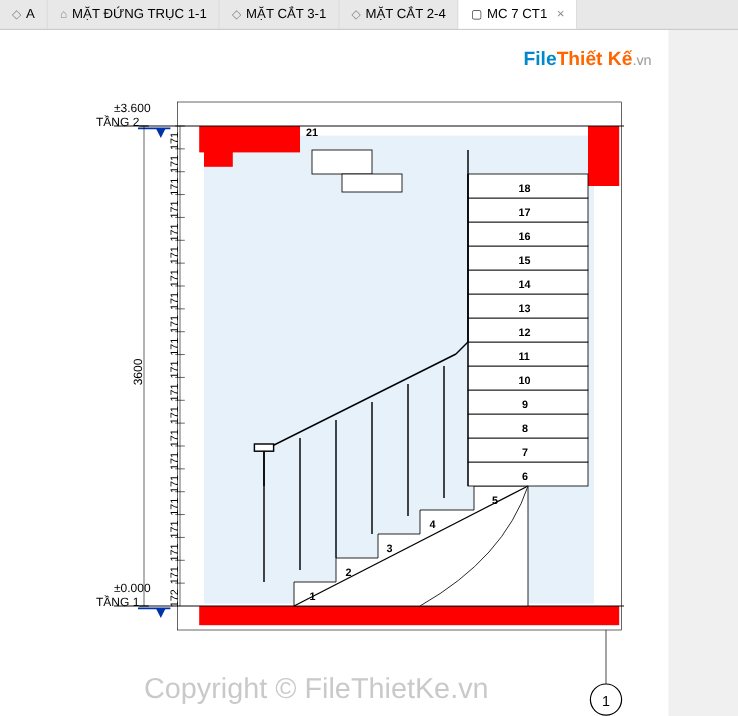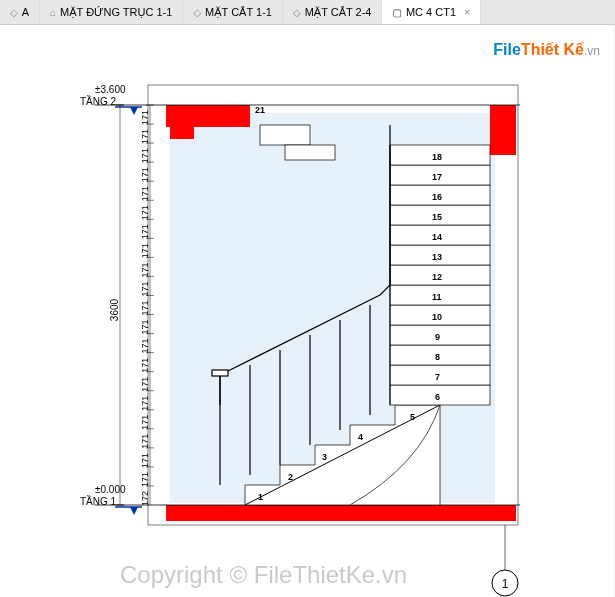--- a/index.html
+++ b/index.html
@@ -33,21 +33,21 @@
   }
   .tab-icon {
     font-size: 10px;
     color: #888;
   }
   .tab.active .tab-icon { color: #333; }
   .close-x { color: #888; margin-left: 4px; font-size: 11px; }
   .canvas {
     position: relative;
     background: #fff;
-    width: 614px;
+    width: 557px;
     height: 573px;
   }
   .watermark-logo {
     position: absolute;
     top: 16px;
     right: 14px;
     font-size: 16px;
     font-weight: bold;
   }
   .wm-blue { color: #0088cc; }
@@ -77,29 +77,29 @@
   <div class="tab">
     <span class="tab-icon">◇</span>
     <span>A</span>
   </div>
   <div class="tab">
     <span class="tab-icon">⌂</span>
     <span>MẶT ĐỨNG TRỤC 1-1</span>
   </div>
   <div class="tab">
     <span class="tab-icon">◇</span>
-    <span>MẶT CẮT 1-1</span>
+    <span>MẶT CẮT 3-1</span>
   </div>
   <div class="tab">
     <span class="tab-icon">◇</span>
     <span>MẶT CẮT 2-4</span>
   </div>
   <div class="tab active">
     <span class="tab-icon">▢</span>
-    <span>MC 4 CT1</span>
+    <span>MC 7 CT1</span>
     <span class="close-x">×</span>
   </div>
 </div>
 
 <div class="canvas">
 
   <div class="watermark-logo">
     <span class="wm-blue">File</span><span class="wm-orange">Thiết Kế</span><span class="wm-gray">.vn</span>
   </div>
 

